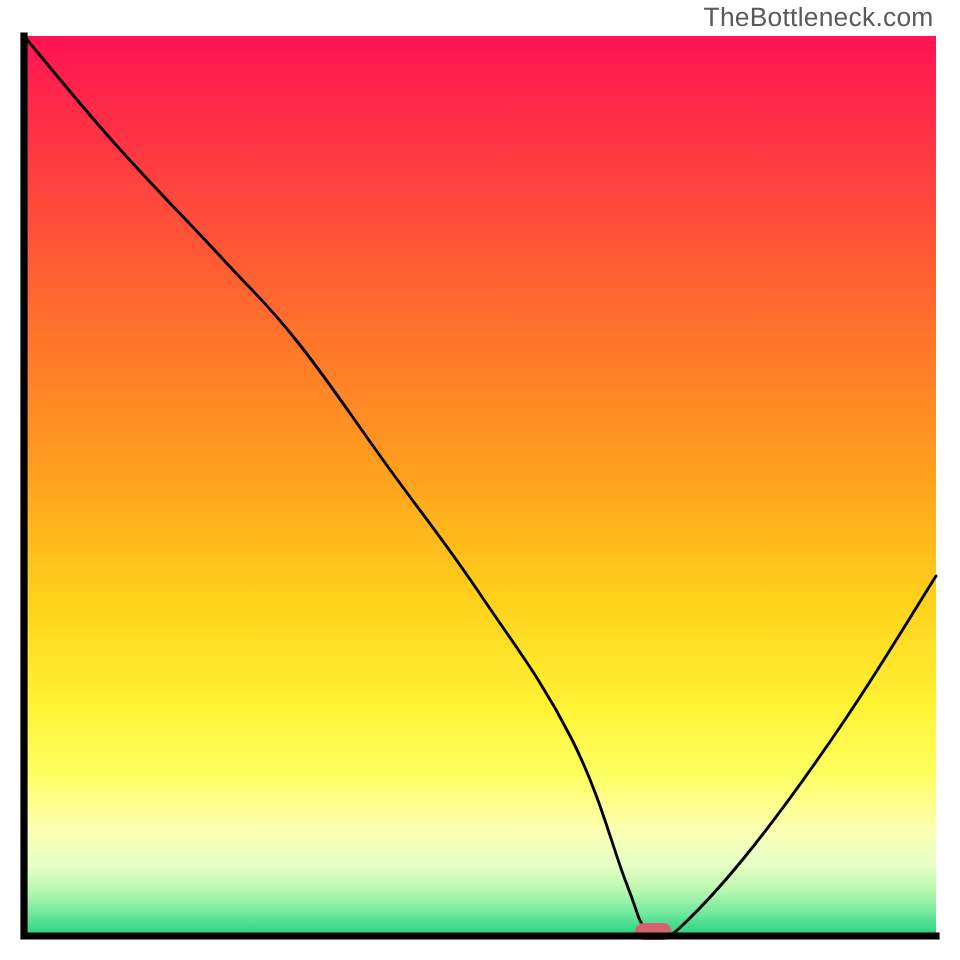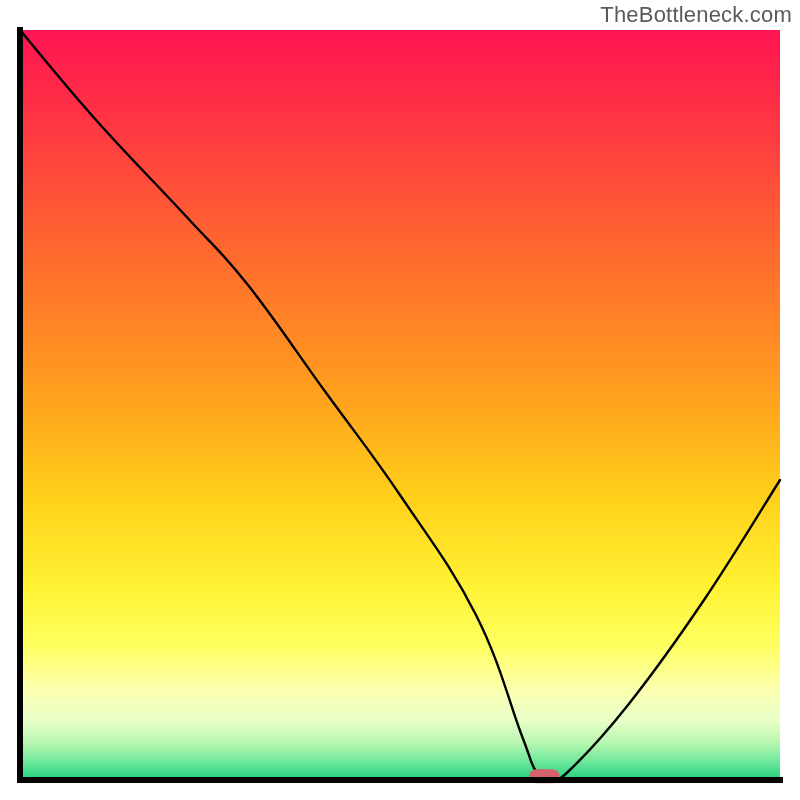--- a/index.html
+++ b/index.html
@@ -11,21 +11,21 @@
     font-family: Arial, Helvetica, sans-serif;
   }
   .frame {
     position: relative;
     width: 800px;
     height: 800px;
   }
   .watermark {
     position: absolute;
     top: 2px;
-    right: 8px;
+    right: 22px;
     font-size: 22px;
     color: #5a5a5a;
     font-weight: 400;
     letter-spacing: 0.2px;
   }
   svg {
     display: block;
   }
 </style>
 </head>

